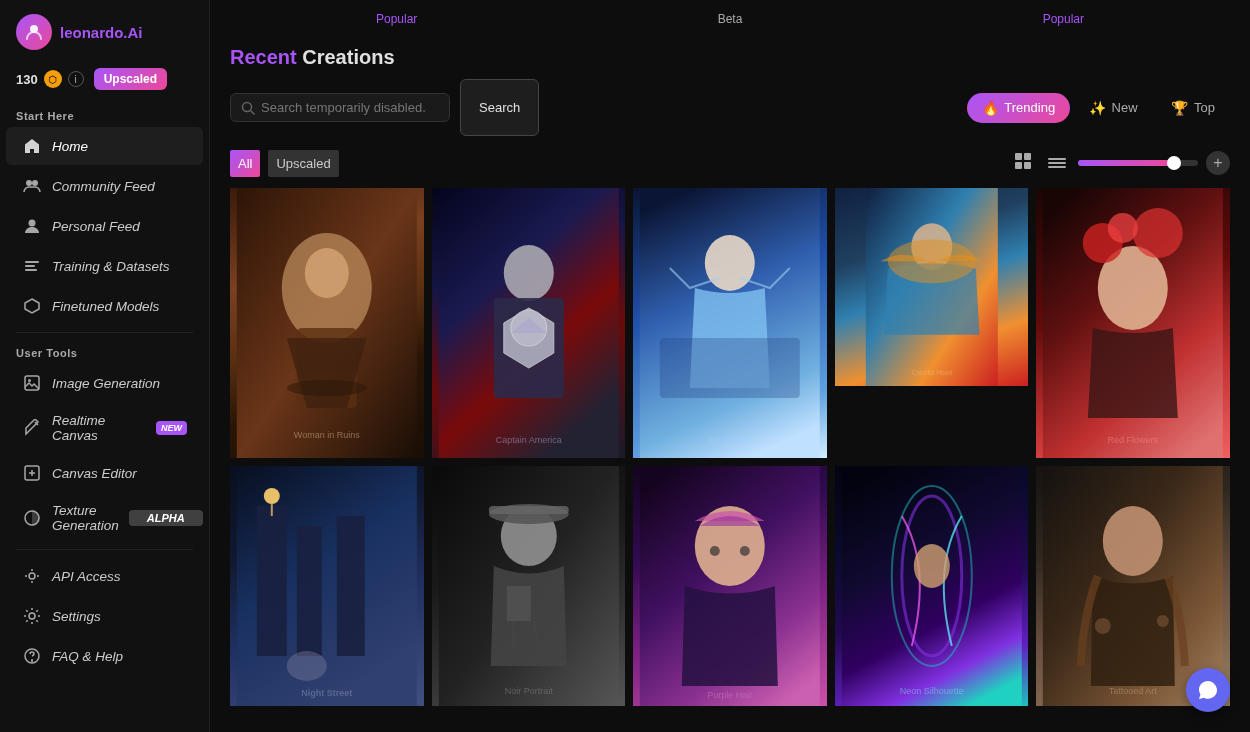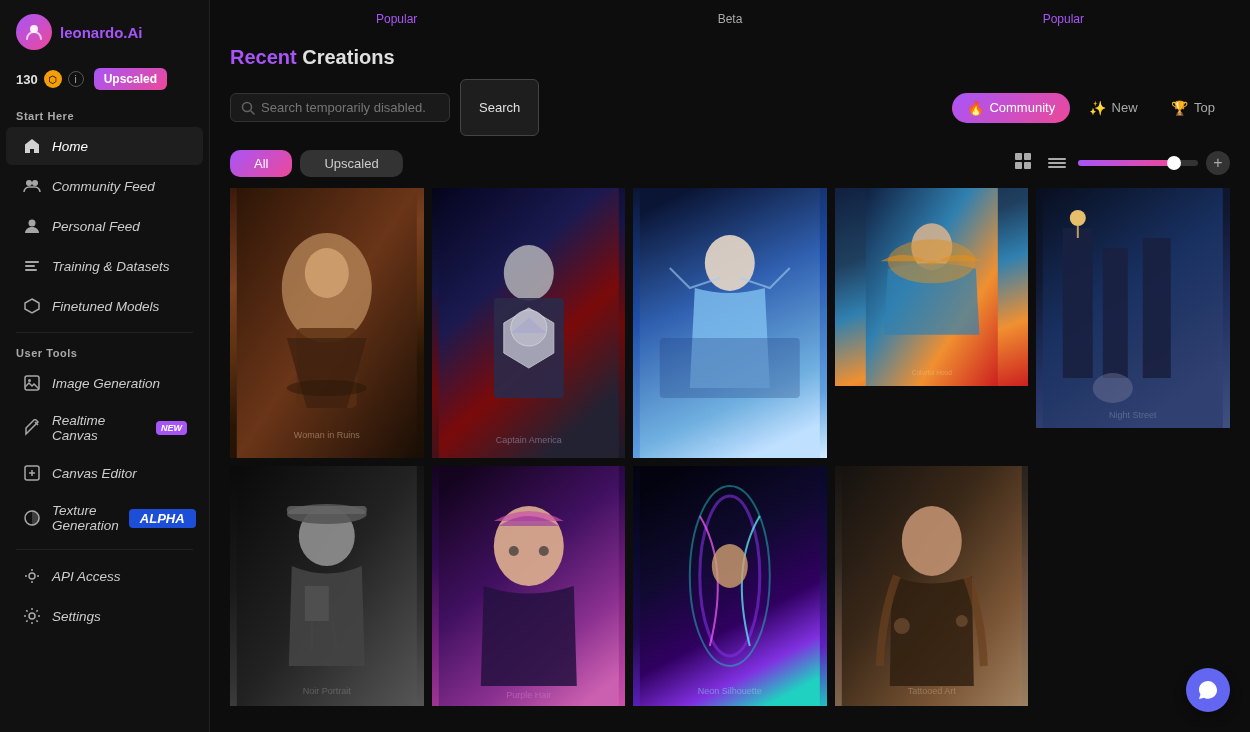--- a/index.html
+++ b/index.html
@@ -140,25 +140,25 @@
     .badge-new {
       background: #a855f7;
       color: #fff;
       font-size: 9px;
       font-weight: 700;
       padding: 2px 5px;
       border-radius: 4px;
       text-transform: uppercase;
     }
     .badge-alpha {
-      background: #1d4ed8;
+      background: #404040;
       color: #fff;
-      font-size: 13px;
+      font-size: 11px;
       font-weight: 700;
-      padding: 2px 11px;
+      padding: 2px 18px;
       border-radius: 4px;
       text-transform: uppercase;
     }
 
     .sidebar-divider {
       height: 1px;
       background: #222;
       margin: 6px 16px;
     }
 
@@ -269,22 +269,22 @@
     }
 
     
     .filter-tabs {
       padding: 0 20px 10px;
       display: flex;
       align-items: center;
       gap: 8px;
     }
     .tab-btn {
-      padding: 6px 24px;
-      border-radius: 10px;
+      padding: 6px 8px;
+      border-radius: 2px;
       font-size: 13px;
       cursor: pointer;
       border: none;
       background: #333;
       color: #ccc;
     }
     .tab-btn.active {
       background: linear-gradient(135deg, #a855f7, #ec4899);
       color: #fff;
     }
@@ -516,20 +516,30 @@
   <div class="sidebar-item">
     <span class="item-icon">
       <svg width="18" height="18" viewBox="0 0 18 18" fill="none" stroke="currentColor" stroke-width="1.5">
         <circle cx="9" cy="9" r="3"></circle>
         <path d="M9 1v2M9 15v2M1 9h2M15 9h2M3.22 3.22l1.42 1.42M13.36 13.36l1.42 1.42M3.22 14.78l1.42-1.42M13.36 4.64l1.42-1.42"></path>
       </svg>
     </span>
     <span class="item-label">Settings</span>
   </div>
 
+  <div class="sidebar-item">
+    <span class="item-icon">
+      <svg width="18" height="18" viewBox="0 0 18 18" fill="none" stroke="currentColor" stroke-width="1.5">
+        <circle cx="9" cy="9" r="7"></circle>
+        <path d="M9 13v1" stroke-width="2" stroke-linecap="round"></path>
+        <path d="M7 7c0-1.1.9-2 2-2s2 .9 2 2c0 1-1 1.5-2 2"></path>
+      </svg>
+    </span>
+    <span class="item-label">FAQ &amp; Help</span>
+  </div>
 </aside>
 
 <main class="main">
 
   <div class="top-cards">
     <div class="top-card-label active" style="color:#a855f7">Popular</div>
     <div class="top-card-label" style="color:#aaa">Beta</div>
     <div class="top-card-label active" style="color:#a855f7">Popular</div>
   </div>
 
@@ -545,21 +555,21 @@
         <circle cx="6" cy="6" r="4.5"></circle>
         <path d="M10 10l3 3" stroke-linecap="round"></path>
       </svg>
       <input type="text" class="search-input" placeholder="Search temporarily disabled." style="">
     </div>
     <button class="search-btn">Search</button>
     <div class="toolbar-spacer"></div>
     <div class="filter-group">
       <button class="filter-btn active">
         <span style="font-size:14px">🔥</span>
-        <span>Community</span>
+        <span>Trending</span>
       </button>
       <button class="filter-btn">
         <span style="font-size:14px">✨</span>
         <span>New</span>
       </button>
       <button class="filter-btn">
         <span style="font-size:14px">🏆</span>
         <span>Top</span>
       </button>
     </div>
@@ -666,22 +676,41 @@
             </linearGradient>
           </defs>
         <ellipse cx="90" cy="80" rx="28" ry="32" fill="#d0b090" opacity="0.9"></ellipse>
         <path d="M30 110 Q90 95 150 110 L155 200 L25 200 Z" fill="#3080b0" opacity="0.7"></path>
         <ellipse cx="90" cy="100" rx="60" ry="30" fill="#e09020" opacity="0.5"></ellipse>
         <path d="M20 100 Q55 80 90 105 Q125 80 160 100" fill="#e09020" opacity="0.6"></path>
         <text x="90" y="255" text-anchor="middle" fill="#f0c080" font-size="9" opacity="0.5">Colorful Hood</text>
       </svg>
     </div>
 
-
-    <div class="image-card" style="background: linear-gradient(160deg, #080f20 0%, #101830 30%, #203060 60%, #405080 100%); height:240px;">
+    <div class="image-card" style="background: linear-gradient(160deg, #1a0505 0%, #600a0a 40%, #c03030 70%, #f06060 100%); height:270px;">
+      <svg viewBox="0 0 180 270" width="100%" height="100%" xmlns="http://www.w3.org/2000/svg">
+        <rect width="180" height="270" fill="url(#g5)"></rect>
+        <defs>
+            <linearGradient id="g5" x1="20%" y1="0%" x2="80%" y2="100%">
+              <stop offset="0%" stop-color="#1a0505"></stop>
+              <stop offset="35%" stop-color="#601010"></stop>
+              <stop offset="70%" stop-color="#c03030"></stop>
+              <stop offset="100%" stop-color="#e07070"></stop>
+            </linearGradient>
+          </defs>
+        <ellipse cx="90" cy="100" rx="35" ry="42" fill="#e0b090" opacity="0.9"></ellipse>
+        <path d="M50 140 Q90 150 130 140 L135 230 L45 230 Z" fill="#3a1515" opacity="0.8"></path>
+        <circle cx="60" cy="55" r="20" fill="#cc2020" opacity="0.8"></circle>
+        <circle cx="115" cy="45" r="25" fill="#dd3030" opacity="0.7"></circle>
+        <circle cx="80" cy="40" r="15" fill="#ee4040" opacity="0.75"></circle>
+        <text x="90" y="255" text-anchor="middle" fill="#ff9090" font-size="9" opacity="0.5">Red Flowers</text>
+      </svg>
+    </div>
+
+    <div class="image-card" style="background: linear-gradient(160deg, #080f20 0%, #101830 30%, #203060 60%, #405080 100%); height:240px;font-weight:bold;">
       <svg viewBox="0 0 180 240" width="100%" height="100%" xmlns="http://www.w3.org/2000/svg">
         <rect width="180" height="240" fill="url(#g6)"></rect>
         <defs>
             <linearGradient id="g6" x1="0%" y1="0%" x2="50%" y2="100%">
               <stop offset="0%" stop-color="#080f20"></stop>
               <stop offset="50%" stop-color="#183060"></stop>
               <stop offset="100%" stop-color="#304070"></stop>
             </linearGradient>
           </defs>
         <rect x="20" y="40" width="30" height="150" fill="#1a2040" opacity="0.9"></rect>

